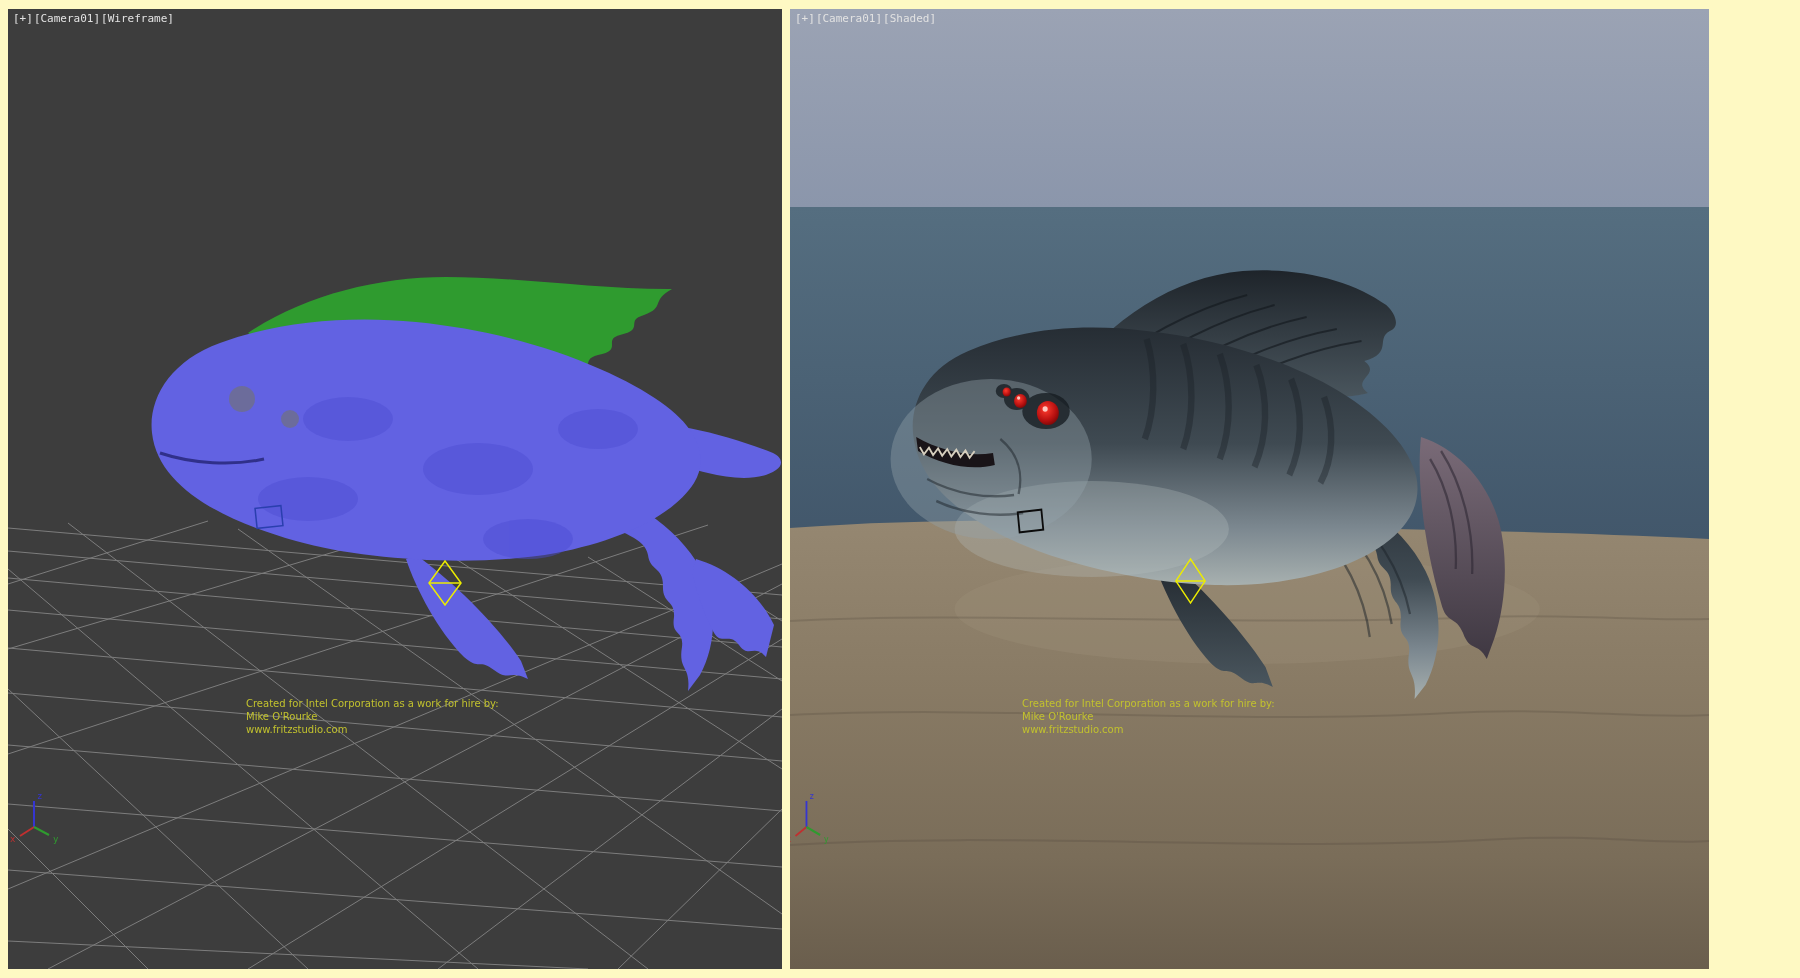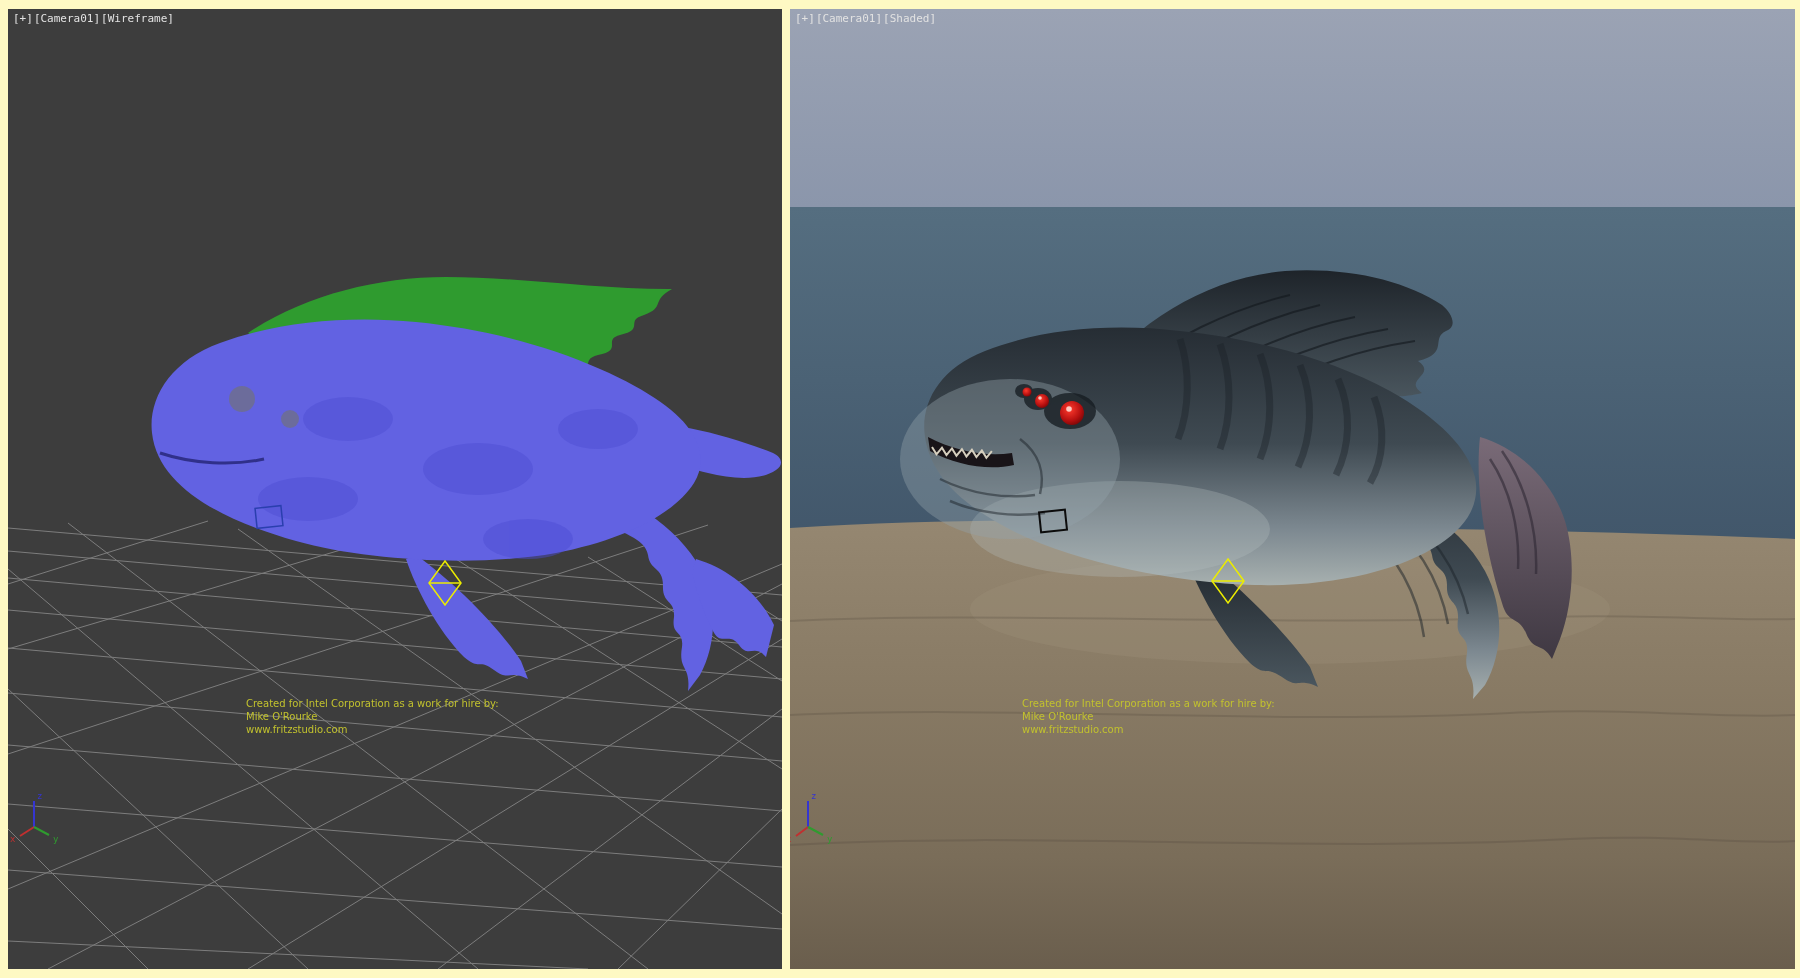--- a/index.html
+++ b/index.html
@@ -1,20 +1,20 @@
 <!DOCTYPE html>
 <html><head>
 <meta charset="utf-8">
 <style>
   html,body{margin:0;padding:0;background:#2a2a2a;}
   .stage{position:relative;width:1800px;height:978px;background:#fef9c3;overflow:hidden;
          font-family:"Liberation Sans",sans-serif;}
   .viewport{position:absolute;top:9px;height:960px;overflow:hidden;}
   .vp-left{left:8px;width:774px;background:#3d3d3d;}
-  .vp-right{left:790px;width:1005px;background:#8e98ad;}
+  .vp-right{left:790px;width:887px;background:#8e98ad;padding-left:32px;}
   .scene{position:absolute;left:0;top:0;width:100%;height:100%;display:block;}
   .vp-label{position:absolute;left:5px;top:3px;z-index:6;
             font:11px "DejaVu Sans Mono",monospace;color:#e2e2e2;cursor:default;white-space:nowrap;}
   .vp-label span{margin-right:1px;}
   .watermark{position:absolute;z-index:5;font:10px "DejaVu Sans",sans-serif;
              color:#c2c22e;line-height:1.3;white-space:nowrap;}
   .wm-left{left:238px;top:688px;}
   .wm-right{left:232px;top:688px;}
 </style>
 </head>

